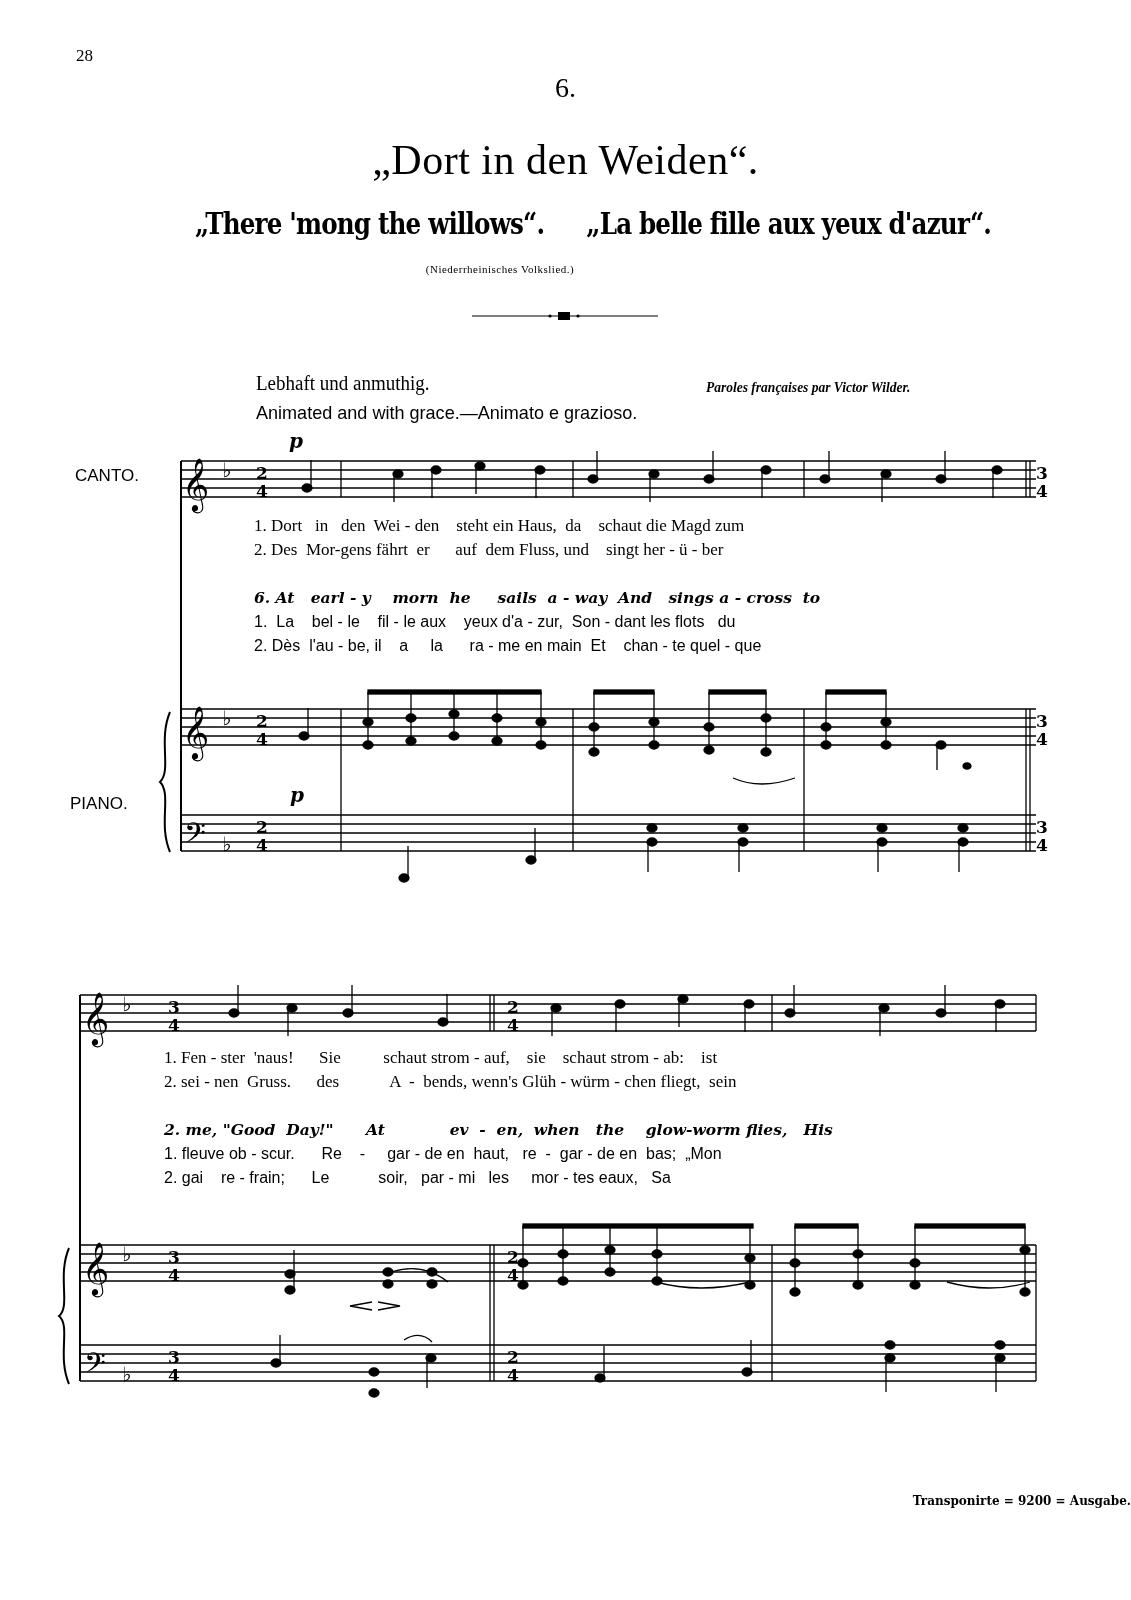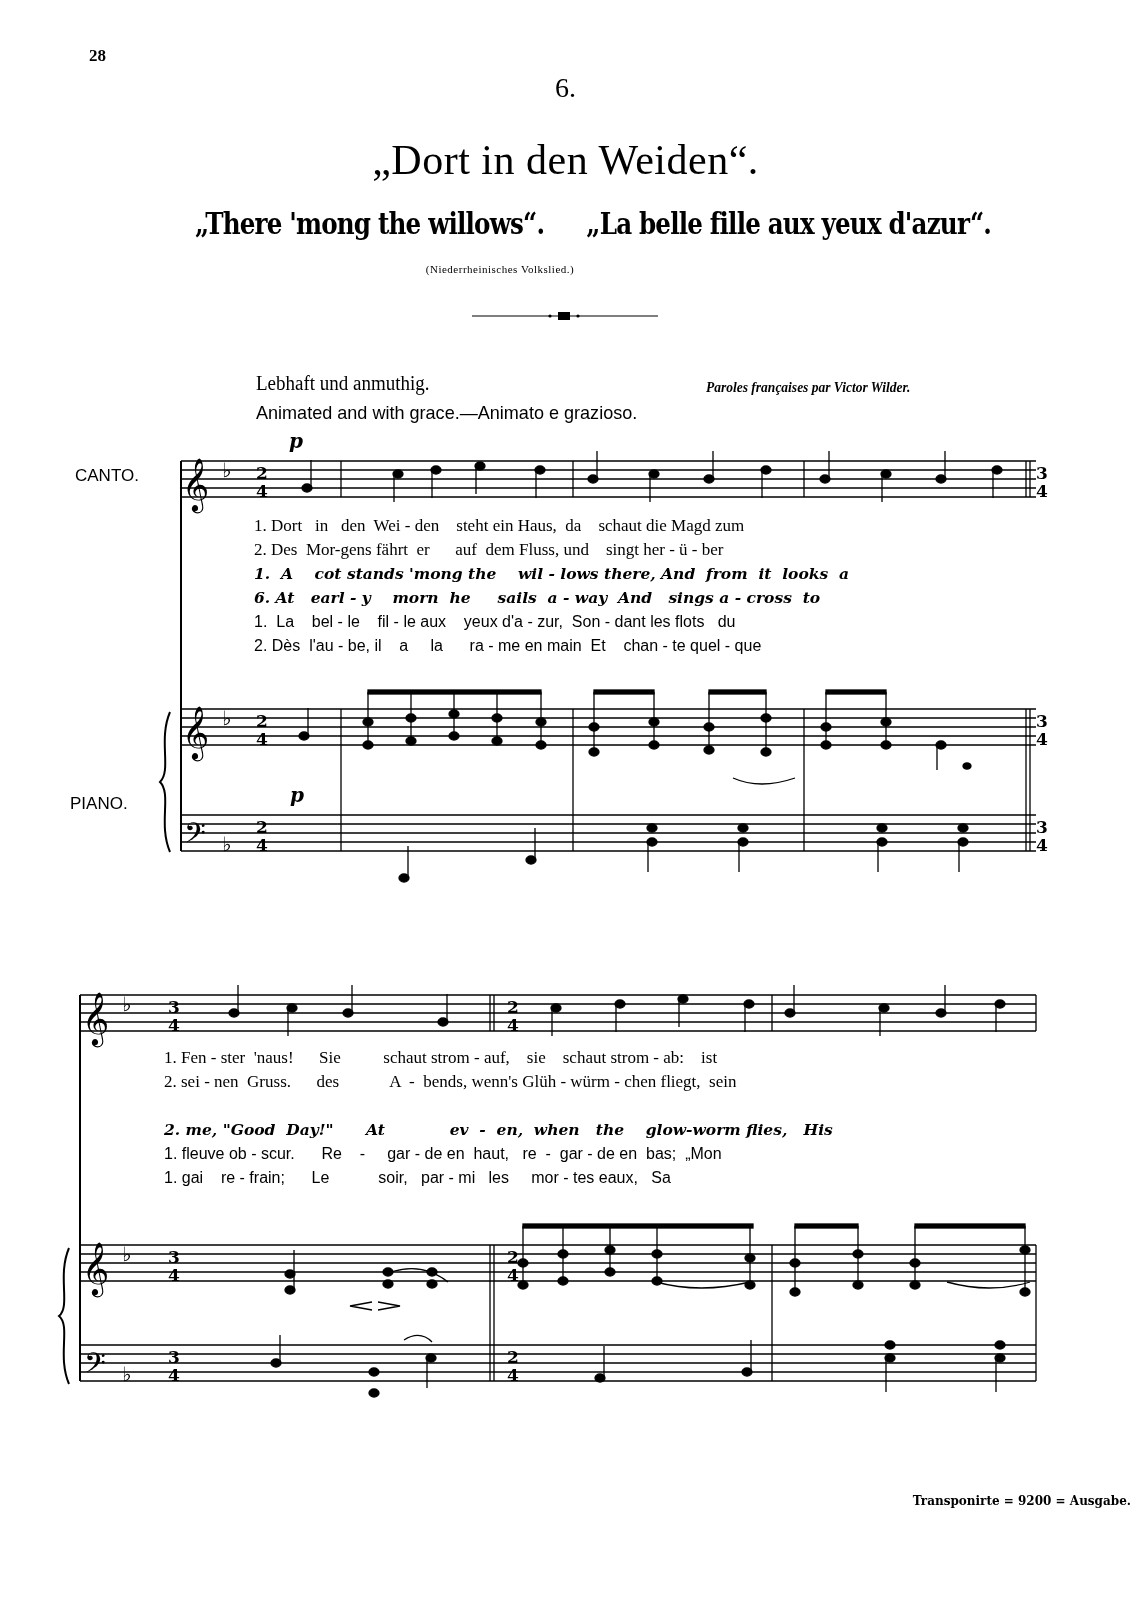--- a/index.html
+++ b/index.html
@@ -1,18 +1,18 @@
 <!DOCTYPE html>
 <html><head>
 <meta charset="utf-8">
 <style>
   html,body{margin:0;padding:0;background:#fff;}
   body{width:1131px;height:1600px;position:relative;overflow:hidden;color:#000;font-family:"Liberation Serif","DejaVu Serif",serif;}
   .abs{position:absolute;}
-  .pageno{left:76px;top:46px;font-weight:bold;font-size:17px;margin-left:13px;}
+  .pageno{left:76px;top:46px;font-weight:normal;font-size:17px;}
   .num{left:0;width:1131px;top:72px;text-align:center;font-size:28px;}
   .title{left:0;width:1131px;top:136px;text-align:center;font-size:42px;letter-spacing:0.5px;}
   .subtitles{left:195px;top:206px;font-weight:bold;font-size:30px;font-family:"DejaVu Serif",serif;letter-spacing:-1px;transform:scaleX(0.82);transform-origin:left top;white-space:nowrap;}
   .subtitles span{margin-right:42px;}
   .origin{left:0;width:1000px;top:263px;text-align:center;font-size:11px;letter-spacing:0.5px;}
   .ornament{left:472px;top:311px;width:186px;height:10px;}
   .tempo-de{left:256px;top:372px;font-size:20px;transform:scaleX(0.95);transform-origin:left top;}
   .credit{left:706px;top:379px;font-size:15px;font-style:italic;font-weight:bold;transform:scaleX(0.9);transform-origin:left top;white-space:nowrap;}
   .tempo-en{left:256px;top:402px;font-size:19px;font-family:"Liberation Sans",sans-serif;transform:scaleX(0.95);transform-origin:left top;white-space:nowrap;}
   .label{font-size:17px;font-family:"Liberation Sans",sans-serif;}
@@ -349,27 +349,26 @@
     <ellipse cx="1000" cy="1358" rx="5" ry="4"></ellipse>
       <ellipse cx="1000" cy="1345" rx="5" ry="4"></ellipse>
     <line x1="886" y1="1358" x2="886" y2="1392"></line>
       <line x1="996" y1="1358" x2="996" y2="1392"></line>
   </g>
 </svg>
 
 <div class="abs lyrics" style="left:254px;top:514px;width:780px;height:150px;">
   <div class="row" style="top:0">1. Dort   in   den  Wei - den    steht ein Haus,  da    schaut die Magd zum</div>
   <div class="row" style="top:24px">2. Des  Mor-gens fährt  er      auf  dem Fluss, und    singt her - ü - ber</div>
-  <div class="row it" style="top:48px">1.  A    cot stands 'mong the    wil - lows there, And  from  it  looks  a</div>
   <div class="row it" style="top:72px">6. At   earl - y    morn  he     sails  a - way  And   sings a - cross  to</div>
   <div class="row" style="top:96px;font-family:'Liberation Sans',sans-serif;font-size:16px">1.  La    bel - le    fil - le aux    yeux d'a - zur,  Son - dant les flots   du</div>
   <div class="row" style="top:120px;font-family:'Liberation Sans',sans-serif;font-size:16px">2. Dès  l'au - be, il    a     la      ra - me en main  Et    chan - te quel - que</div>
 </div>
 
 <div class="abs lyrics" style="left:164px;top:1046px;width:880px;height:150px;">
   <div class="row" style="top:0">1. Fen - ster  'naus!      Sie          schaut strom - auf,    sie    schaut strom - ab:    ist</div>
   <div class="row" style="top:24px">2. sei - nen  Gruss.      des            A  -  bends, wenn's Glüh - würm - chen fliegt,  sein</div>
   <div class="row it" style="top:72px">2. me, "Good  Day!"      At            ev  -  en,  when   the    glow-worm flies,   His</div>
   <div class="row" style="top:96px;font-family:Liberation Sans, sans-serif;font-size:16px">1. fleuve ob - scur.      Re    -     gar - de en  haut,   re  -  gar - de en  bas;  „Mon</div>
-  <div class="row" style="top:120px;font-family:'Liberation Sans',sans-serif;font-size:16px">1. gai    re - frain;      Le           soir,   par - mi   les     mor - tes eaux,   Sa</div>
+  <div class="row" style="top:120px;font-family:'Liberation Sans',sans-serif;font-size:16px">2. gai    re - frain;      Le           soir,   par - mi   les     mor - tes eaux,   Sa</div>
 </div>
 
 <div class="abs footer">Transponirte = 9200 = Ausgabe.</div>
 
 </body></html>

